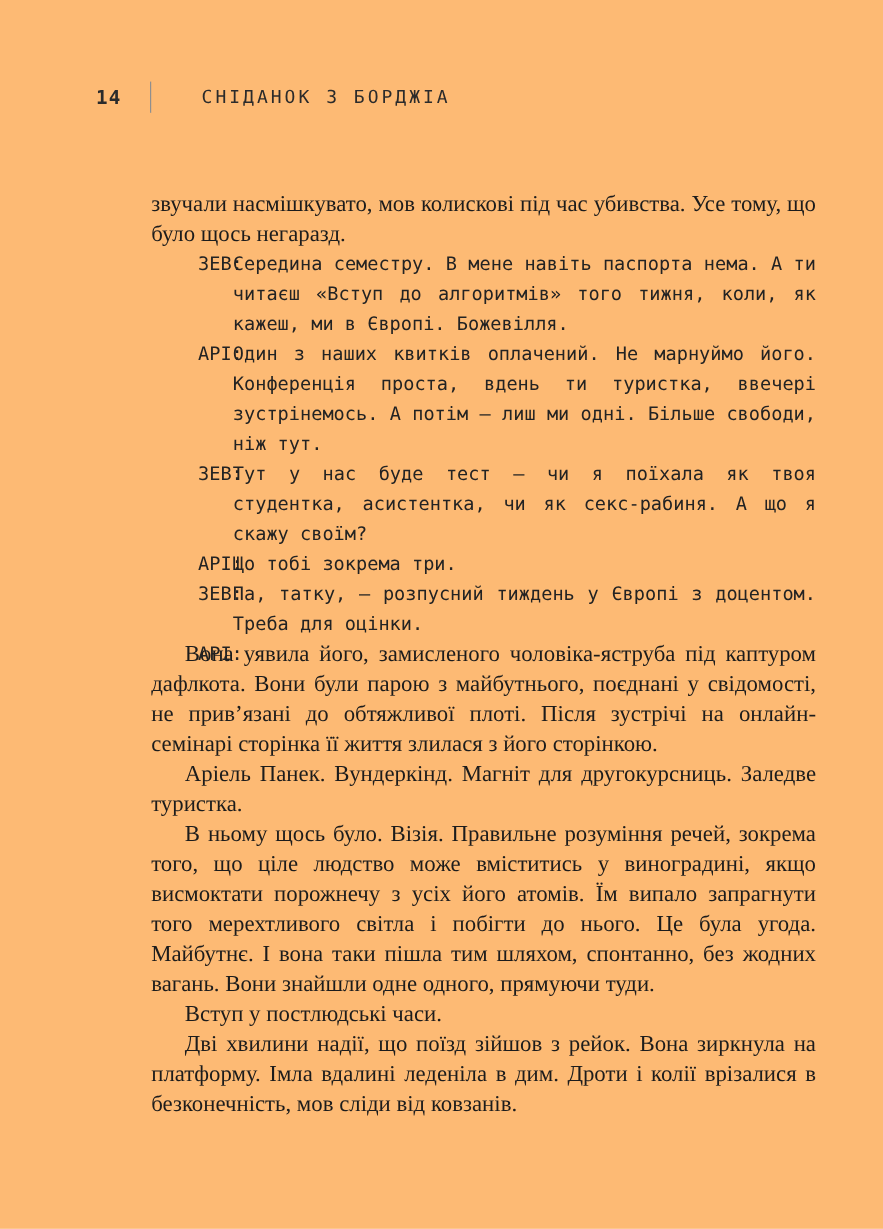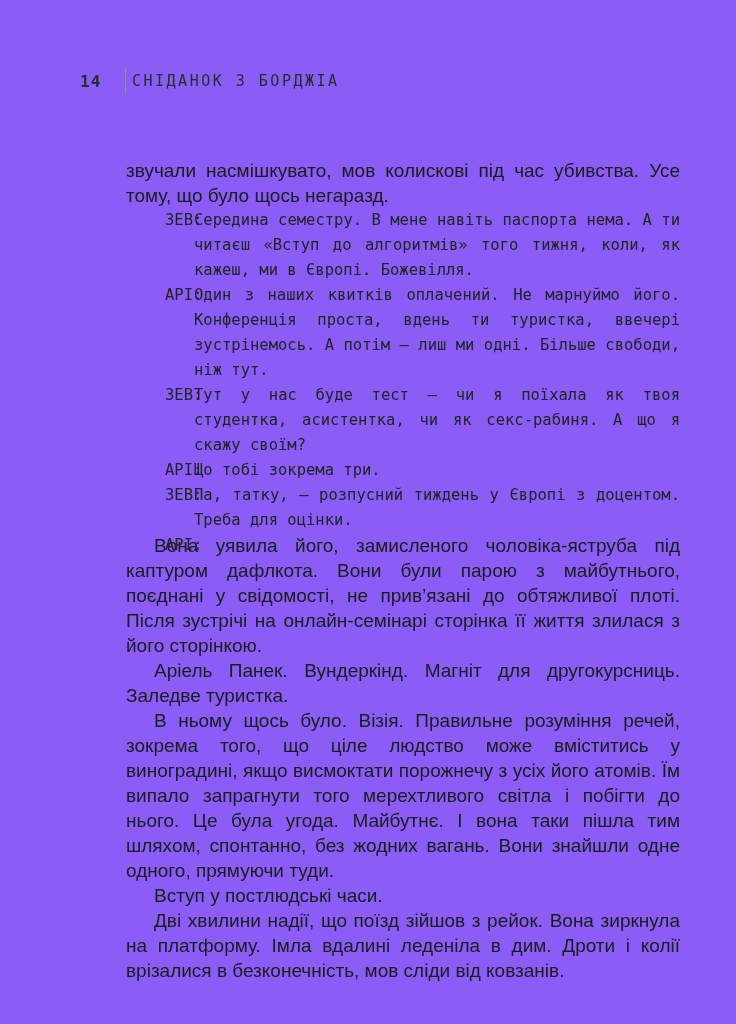--- a/index.html
+++ b/index.html
@@ -11,21 +11,21 @@
     width: 736px;
     height: 1024px;
     position: relative;
     overflow: hidden;
     font-family: "DejaVu Serif", serif;
     color: #1c1c1c;
   }
   .page {
     position: absolute;
     inset: 0;
-    background: #8b5cf6;
+    background: #fdba74;
   }
   
   .running-head {
     position: absolute;
     left: 80px;
     top: 68px;
     display: flex;
     align-items: center;
     font-family: "DejaVu Sans Mono", monospace;
     color: #2b2b2b;
@@ -39,31 +39,32 @@
   .head-rule {
     width: 1px;
     height: 26px;
     background: #8f8f8f;
     margin-right: 6px;
   }
   .run-title {
     font-size: 15px;
     letter-spacing: 2.5px;
     white-space: nowrap;
+    margin-left: 36px;
   }
   
   .text-col {
     position: absolute;
     left: 126px;
     top: 158px;
     width: 554px;
   }
   .prose {
     margin: 0;
-    font-family: Liberation Sans, sans-serif;
+    font-family: Liberation Serif, serif;
     font-size: 19px;
     line-height: 25px;
     text-align: justify;
     color: #1c1c1c;
   }
   .prose.indent { text-indent: 28px; }
   .dialogue {
     position: relative;
     padding-left: 68px;
     font-family: "DejaVu Sans Mono", monospace;

